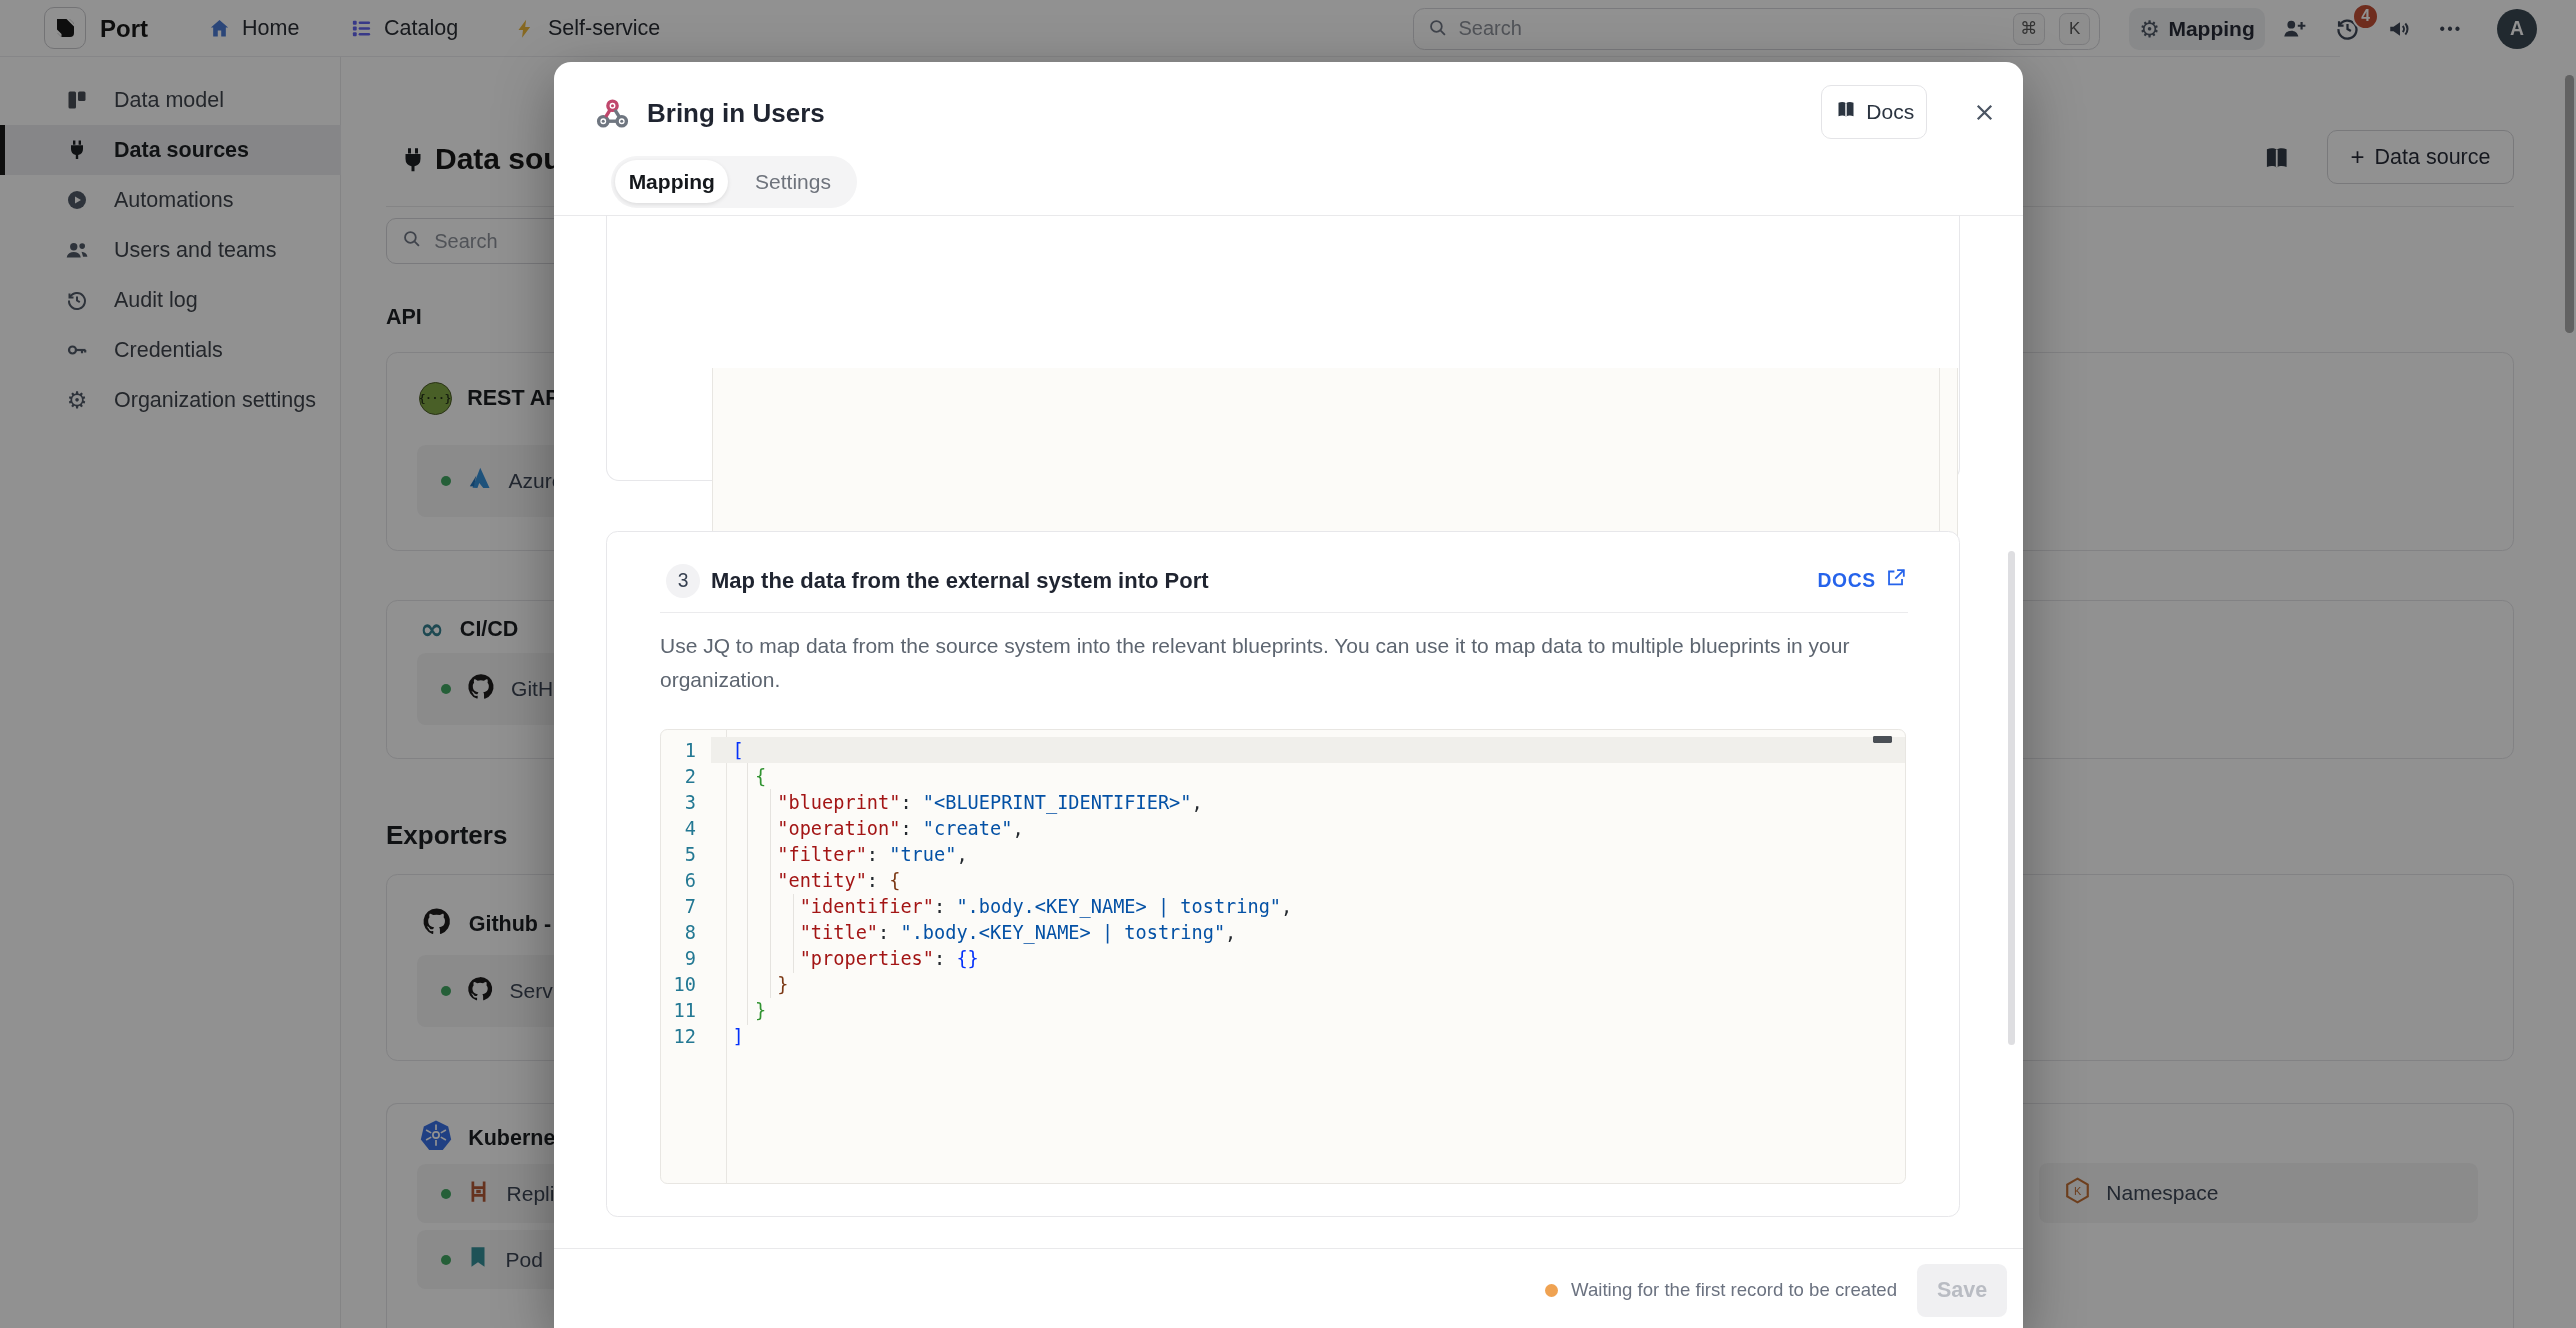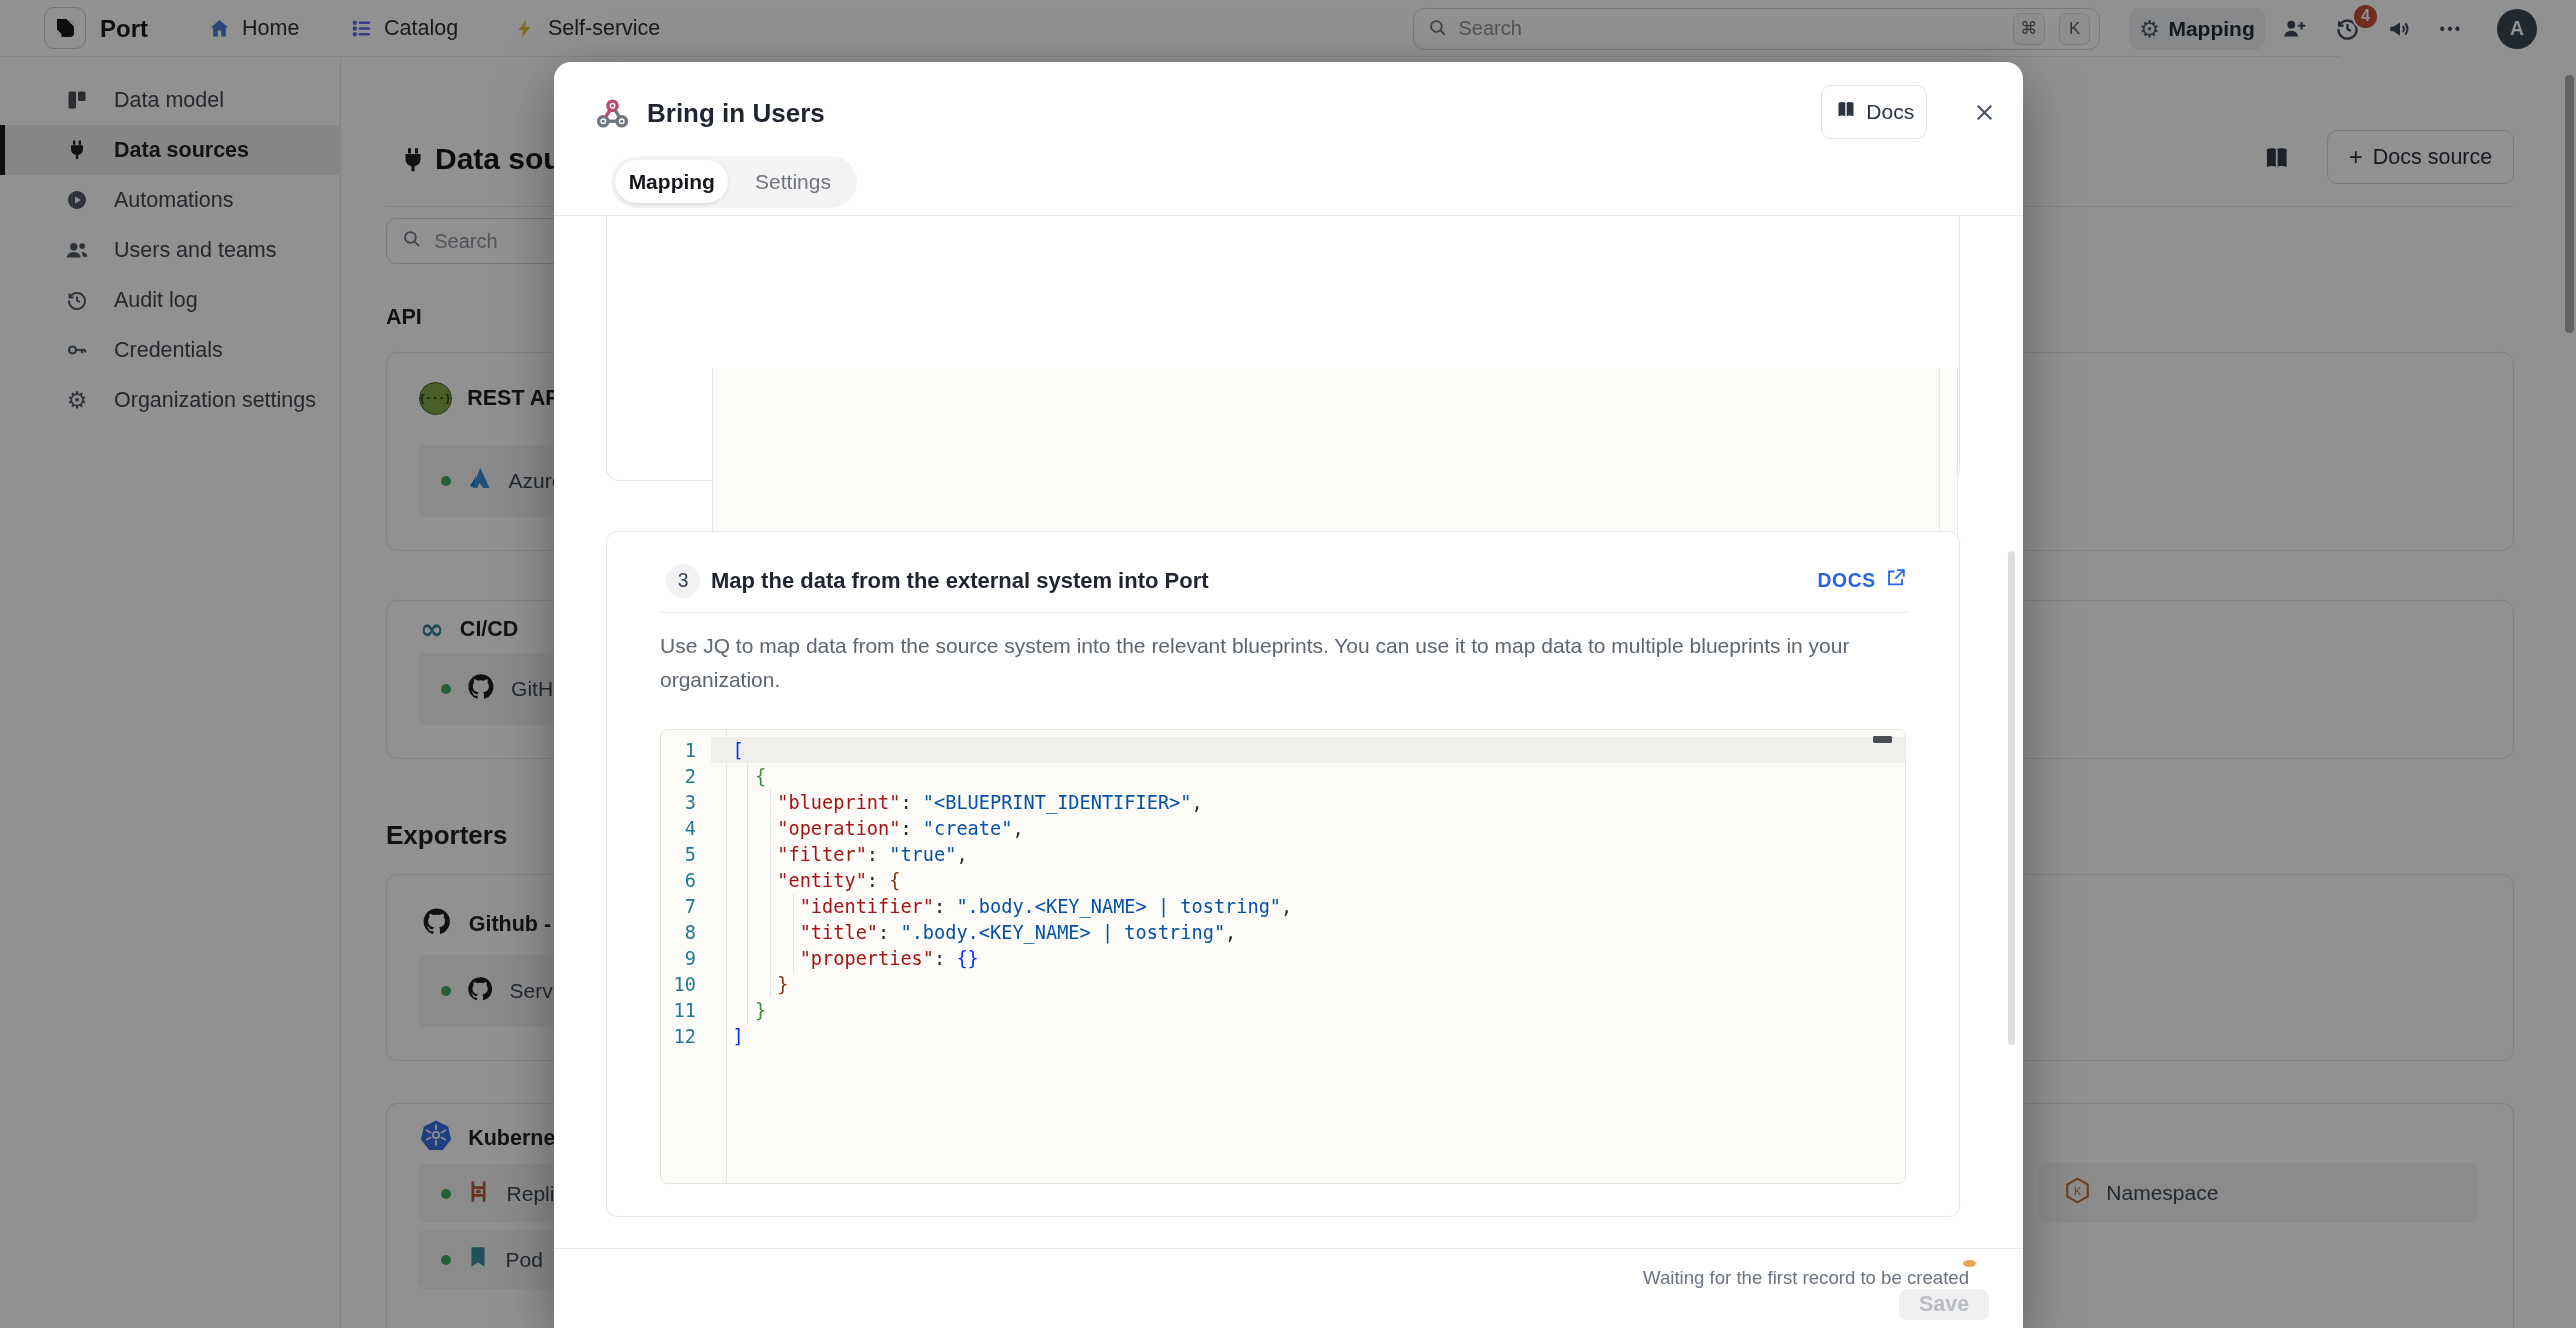--- a/index.html
+++ b/index.html
@@ -112,21 +112,21 @@
   .code-line .ln { width:50px; padding-right:15px; text-align:right; color:var(--line_number,#237893); flex:none; }
   .code-line .ct { flex:1; padding-left:21.5px; white-space:pre; height:100%; display:flex; align-items:center; }
   .code-line.active .ct { background:#f0efeb; }
   .tok-p { color:#24292f; } .tok-k { color:var(--code_key,#A31515); } .tok-s { color:var(--code_string,#0451A5); }
   .tok-b1 { color:var(--bracket_blue,#0431FA); } .tok-b2 { color:var(--bracket_green,#319331); }
   .tok-b3 { color:var(--bracket_brown,#7B3814); }
   .guide { position:absolute; width:0.7px; background:#e5e3df; }
   .ov-dash { position:absolute; right:13px; top:6.4px; width:18.6px; height:6.4px; background:#4a4f55; border-radius:1.4px; }
   .modal-scroll { position:absolute; left:1454px; top:489px; width:7.2px; height:494px; border-radius:3.6px; background:#dedee1; }
 
-  .m-footer { position:absolute; right:34px; top:1198px; height:60px; display:flex; align-items:flex-end;flex-direction:column; }
+  .m-footer { position:absolute; right:16px; top:1198px; height:60px; display:flex; align-items:center; }
   .status-dot { width:13px; height:13px; border-radius:50%; background:var(--status_orange,#EFA252); margin-right:13px; }
   .status-text { font-size:18.6px; color:#6b7280; margin-right:20px; }
   .save-btn { width:90px; height:53px; border-radius:8.6px; background:#f0f0f2; color:#b9bcc3;
     font-size:21.5px; font-weight:600; display:flex; align-items:center; justify-content:center; }
 </style>
 </head>
 <body>
 
 <div class="topbar">
   <div class="logo-box">
@@ -282,21 +282,21 @@
       <path d="M8 2.5h2.4v4.2H8zM13.6 2.5H16v4.2h-2.4z"></path>
       <path d="M6 7.2h12v3.8a6 6 0 0 1-4.8 5.9V21h-2.4v-4.1A6 6 0 0 1 6 11z"></path>
     </svg></span>
 <div class="page-title">Data sources</div>
 <span class="abs" style="left:2261px; top:143px;"><svg width="31.5" height="31.5" viewBox="0 0 24 24" fill="#2b3440">
       <path d="M12 5.2C10 3.8 7.3 3.7 4.5 4.8v13.4c2.8-1.1 5.5-1 7.5.4 2-1.4 4.7-1.5 7.5-.4V4.8c-2.8-1.1-5.5-1-7.5.4z"></path>
       <path d="M12 5.2v13.4" stroke="#fff" stroke-width="1.4"></path>
     </svg></span>
 <div class="add-btn">
   <span class="add-plus">+</span>
-  <span>Docs source</span>
+  <span>Data source</span>
 </div>
 <div class="hdr-divider"></div>
 
 <div class="pg-search">
   <span><svg width="21.5" height="21.5" viewBox="0 0 24 24" fill="none" stroke="#6b7280" stroke-width="2">
         <circle cx="10.5" cy="10.5" r="6"></circle>
         <path d="M15 15l5 5"></path>
       </svg></span>
   <span>Search</span>
 </div>

